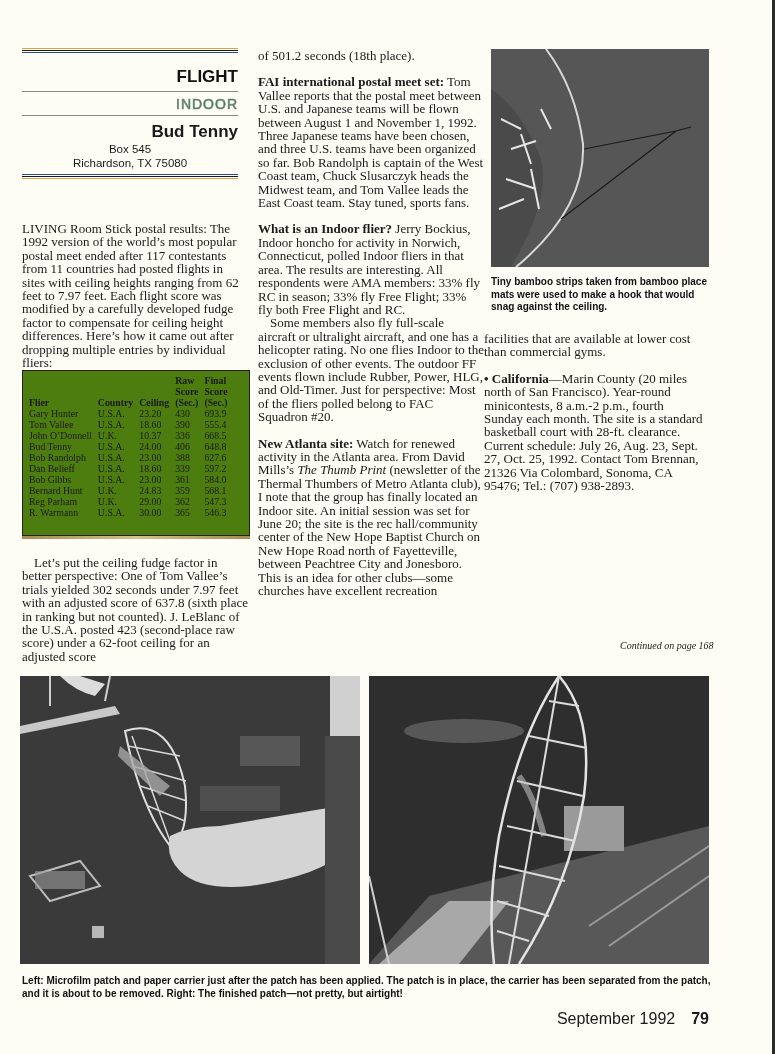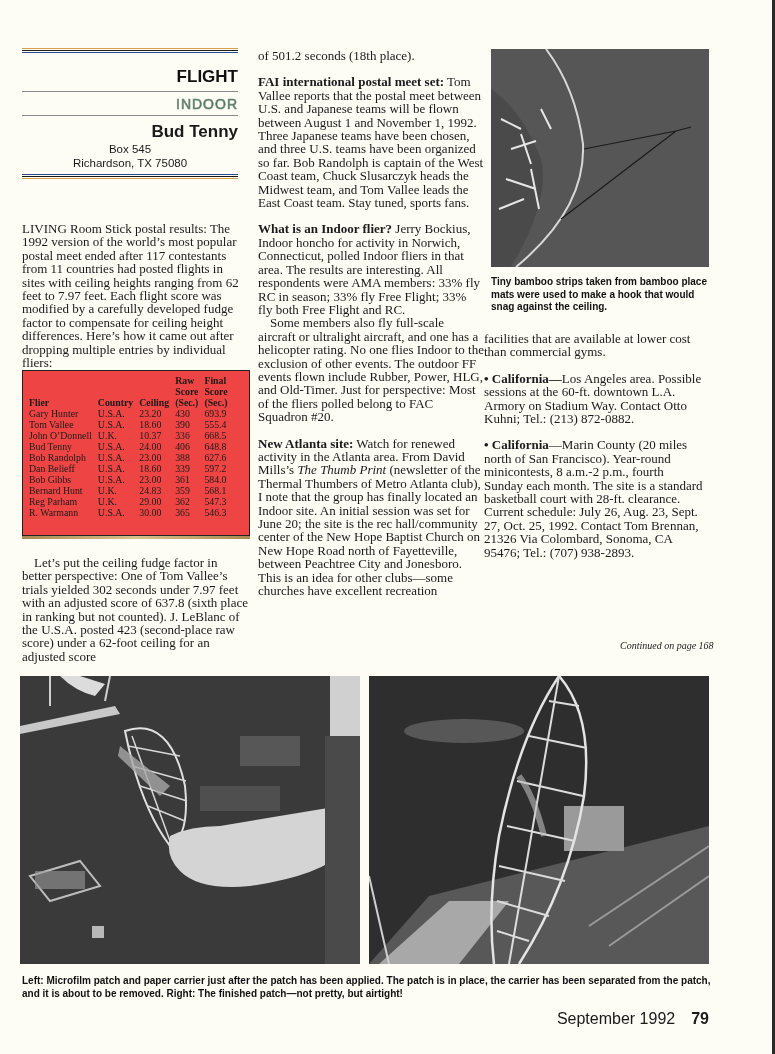--- a/index.html
+++ b/index.html
@@ -30,21 +30,21 @@
   }
   .thin-rule { height: 1px; background: #8a8a8a; margin-top: 6px; }
   .indoor {
     font-family: "Liberation Sans", sans-serif; font-size: 14px; letter-spacing: 1px;
     text-align: right; color: #15803d; -webkit-text-stroke: 0.7px #888; margin-top: 3px; line-height: 18px;
   }
   .author { font-family: "Liberation Sans", sans-serif; font-weight: bold; font-size: 17px; text-align: right; margin-top: 6px; }
   .addr { font-family: Liberation Sans, sans-serif; font-size: 11.5px; text-align: center; line-height: 14px; }
 
   
-  .tbl-box { position: absolute; left: 22px; top: 370px; width: 226px; height: 164px; border: 1px solid #222; background: #ef4444; }
+  .tbl-box { position: absolute; left: 22px; top: 370px; width: 226px; height: 164px; border: 1px solid #222; background: #4d7c0f; }
   .tbl-box::after { content: ""; position: absolute; left: -1px; right: -1px; bottom: -4px; height: 3px; background: linear-gradient(90deg,#a88a52,#d8c08a,#a88a52); }
   table { border-collapse: collapse; font-size: 9.8px; line-height: 11px; margin: 4px 0 0 6px; }
   th { font-weight: bold; text-align: left; vertical-align: bottom; padding: 0 6px 0 0; }
   td { padding: 0 6px 0 0; white-space: nowrap; }
 
   
   .photo { position: absolute; background: #3c3c3c; overflow: hidden; }
   .photo svg { width: 100%; height: 100%; display: block; }
 
   .caption { position: absolute; font-family: "Liberation Sans", sans-serif; font-weight: bold; font-size: 10px; line-height: 12.5px; color: #111; }
@@ -201,21 +201,20 @@
     <path d="M0,40 Q30,60 50,110 Q60,150 20,218 L0,218 Z" fill="#4a4a4a"></path>
     <path d="M55,0 Q85,40 92,95 Q95,160 25,218" stroke="#d8d8d8" stroke-width="2" fill="none"></path>
     <path d="M10,70 l20,10 M20,100 l25,-8 M30,85 l10,30 M15,130 l30,10 M40,120 l8,40 M8,160 l25,-10 M50,60 l10,20" stroke="#e6e6e6" stroke-width="2" fill="none"></path>
     <path d="M93,100 L185,82 L200,78 M185,82 L70,170" stroke="#1a1a1a" stroke-width="1.2" fill="none"></path>
   </svg>
 </div>
 <div class="caption" style="left:491px; top:276px; width:222px;">Tiny bamboo strips taken from bamboo place mats were used to make a hook that would snag against the ceiling.</div>
 
 <div class="col" style="left:484px; top:332px; width:222px;">
   <p>facilities that are available at lower cost than commercial gyms.</p>
-  <p class="gap"><span class="lead">• California—</span><span>Los Angeles area. Possible sessions at the 60-ft. downtown L.A. Armory on Stadium Way. Contact Otto Kuhni; Tel.: (213) 872-0882.</span></p>
   <p class="gap"><span class="lead">• California</span><span>—Marin County (20 miles north of San Francisco). Year-round minicontests, 8 a.m.-2 p.m., fourth Sunday each month. The site is a standard basketball court with 28-ft. clearance. Current schedule: July 26, Aug. 23, Sept. 27, Oct. 25, 1992. Contact Tom Brennan, 21326 Via Colombard, Sonoma, CA 95476; Tel.: (707) 938-2893.</span></p>
 </div>
 <div class="continued">Continued on page 168</div>
 
 <div class="photo" style="left:20px; top:676px; width:340px; height:288px;">
   <svg viewBox="0 0 340 288" preserveAspectRatio="none">
     <rect width="340" height="288" fill="#3a3a3a"></rect>
     <rect x="220" y="60" width="60" height="30" fill="#6a6a6a" opacity="0.6"></rect>
     <rect x="180" y="110" width="80" height="25" fill="#5e5e5e" opacity="0.6"></rect>
     <path d="M0,50 L95,30 L100,38 L0,58 Z" fill="#c8c8c8"></path>

